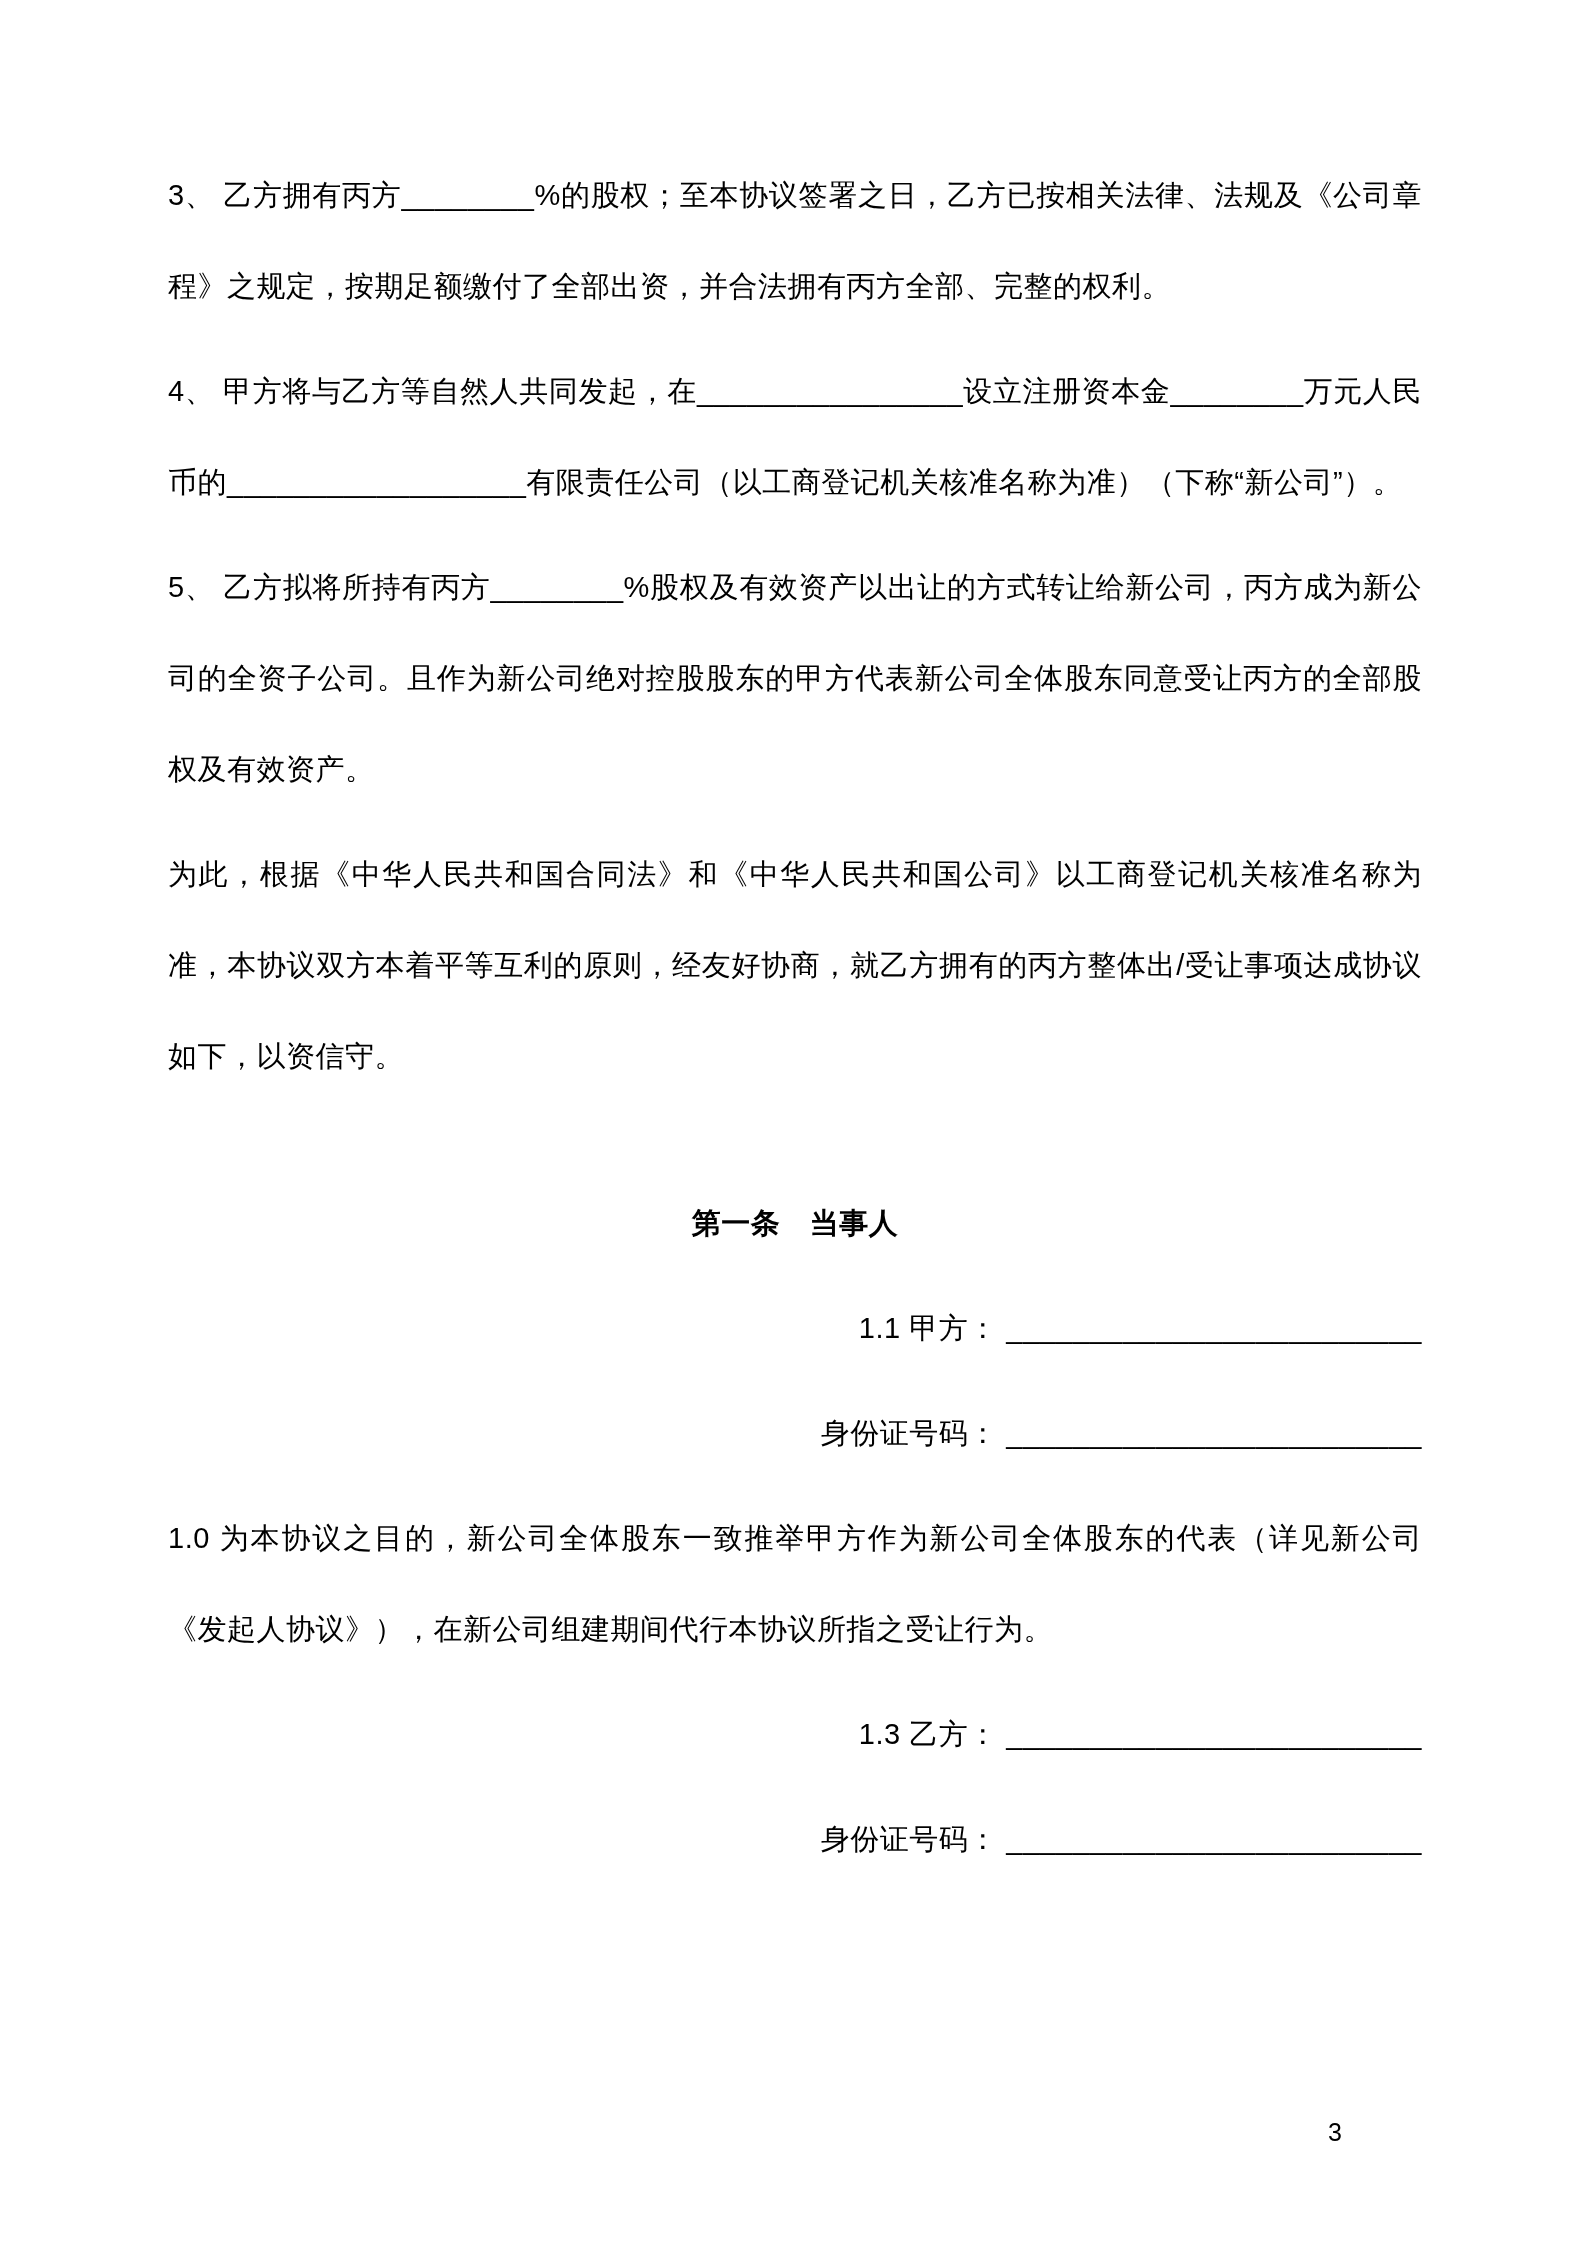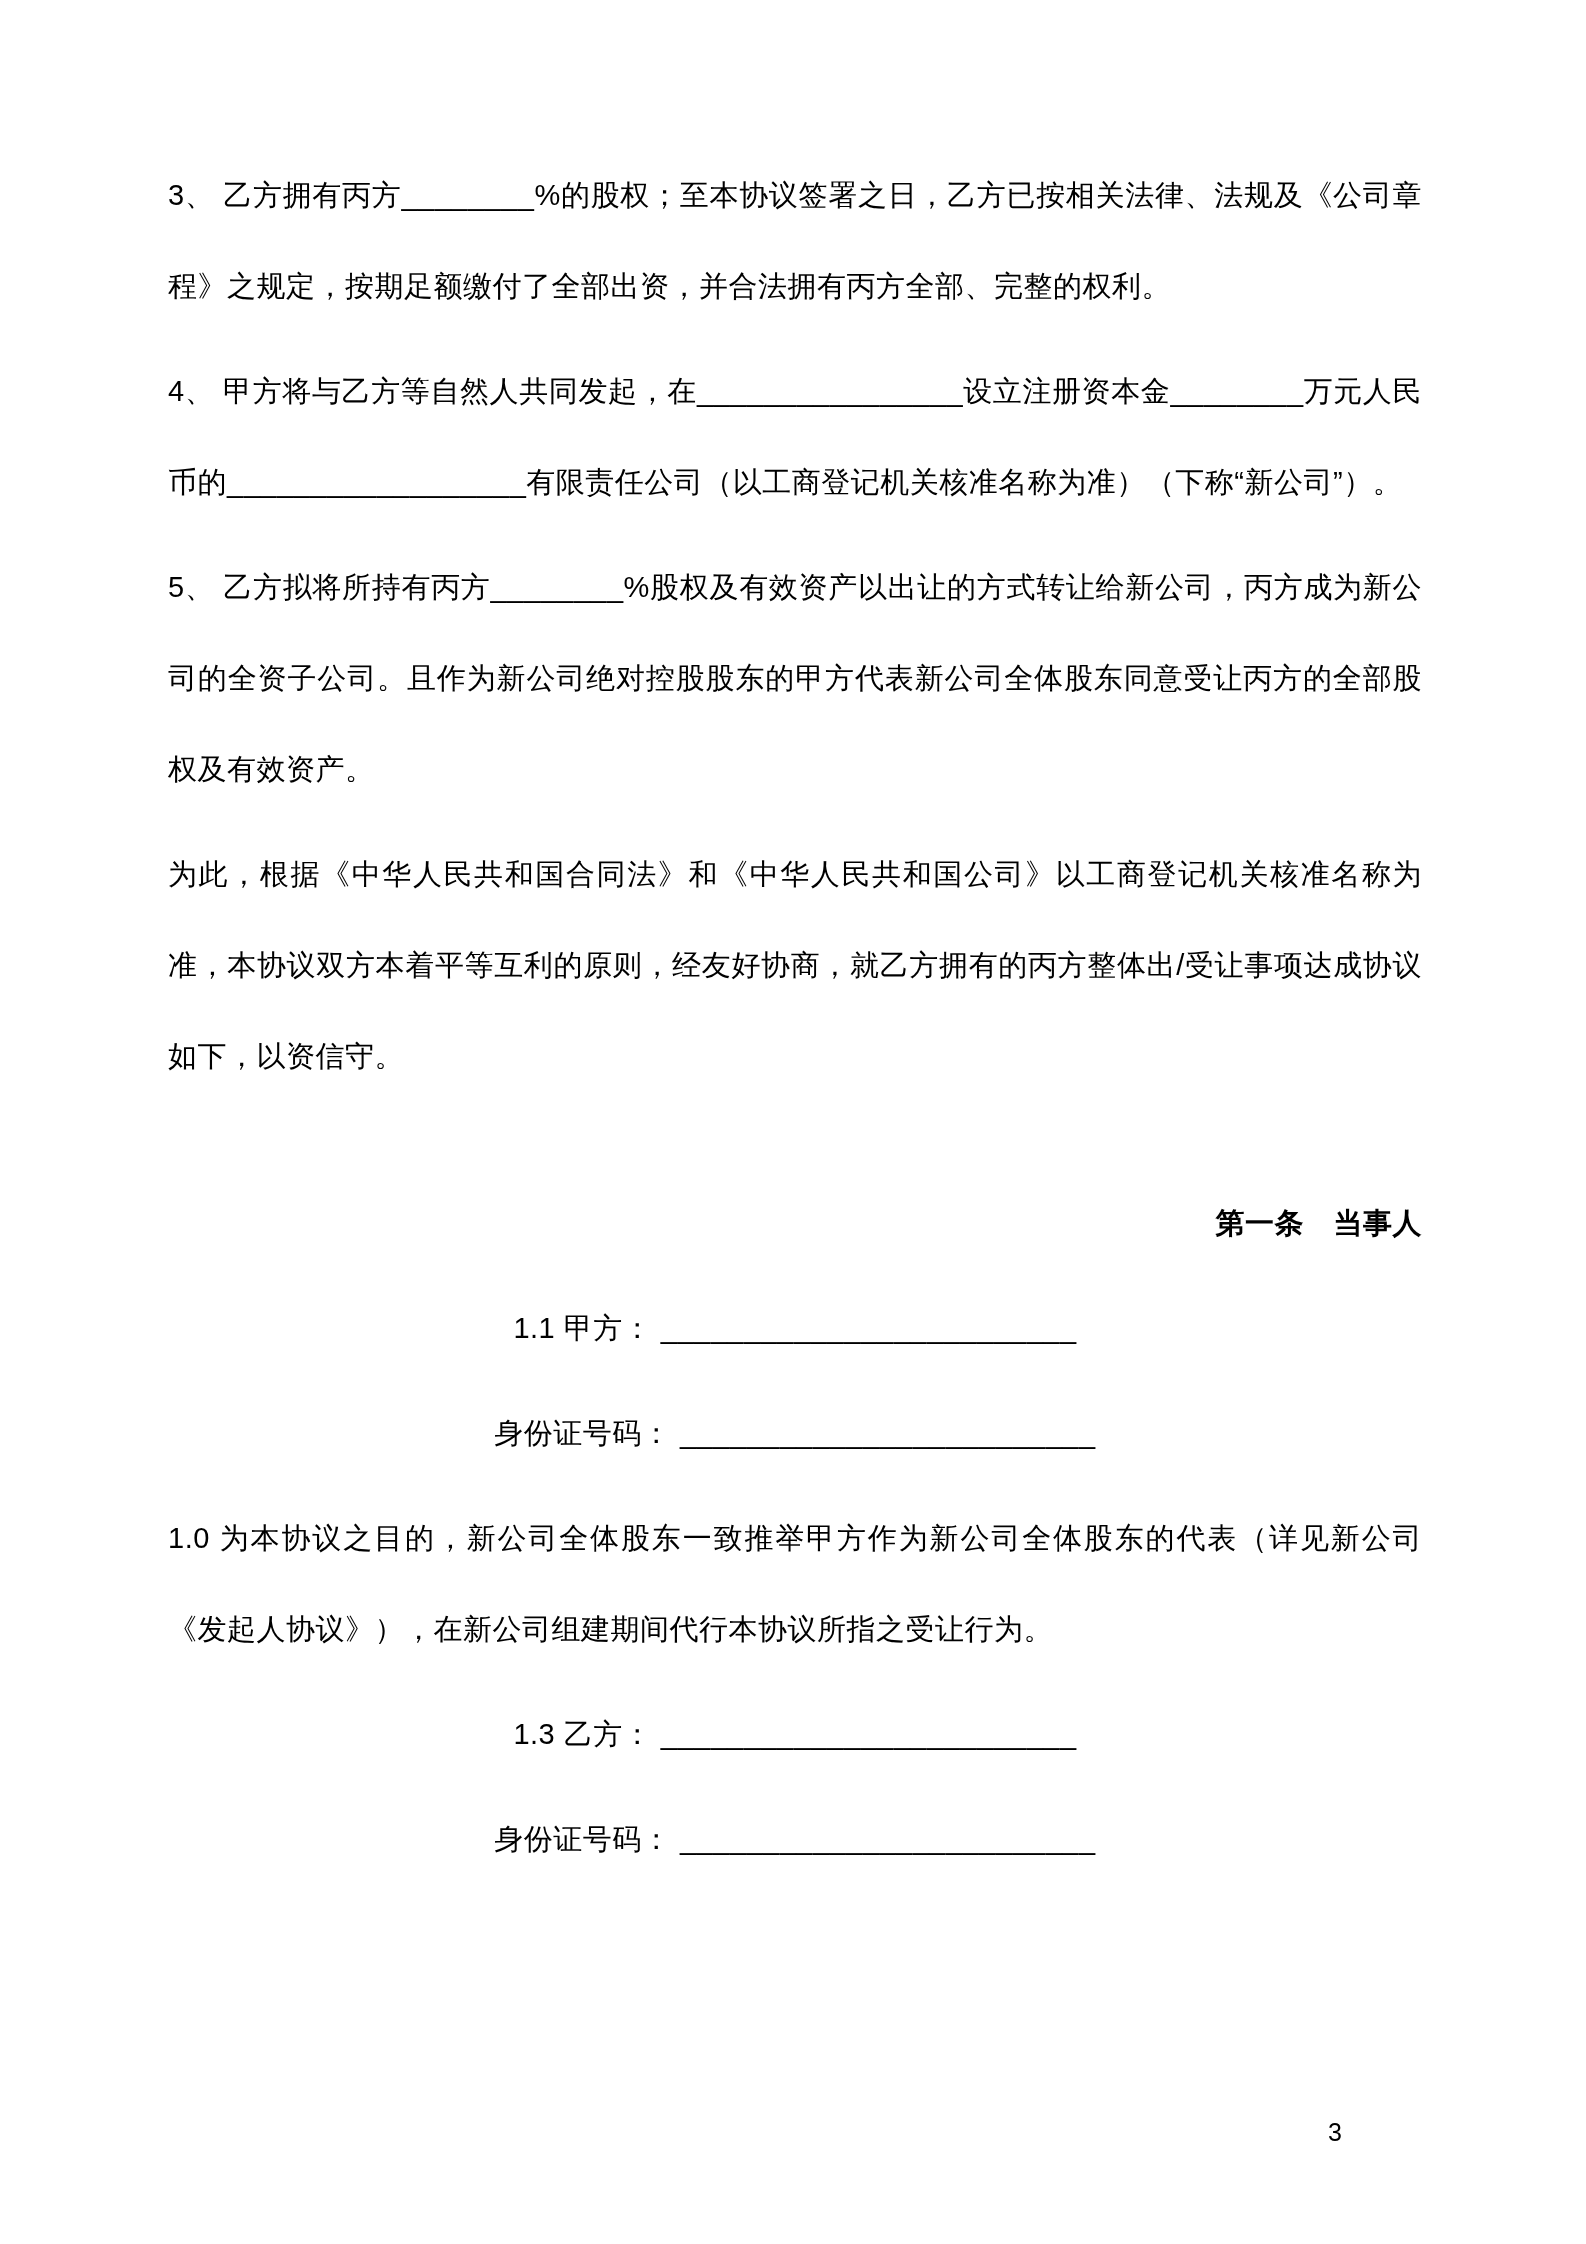--- a/index.html
+++ b/index.html
@@ -29,24 +29,24 @@
     font-size: 29px;
     line-height: 91px;
     text-align: justify;
     margin: 0 0 14px 0;
     letter-spacing: 0.5px;
     word-break: break-all;
   }
   .para.heading {
     font-weight: bold;
     margin-top: 76px;
-    text-align: right;
+    text-align: center;
   }
   .para.blank-line {
-    text-align: center;
+    text-align: right;
   }
   .page-number {
     position: absolute;
     left: 1328px;
     top: 2118px;
     font-size: 25px;
     color: #000000;
   }
 </style>
 </head>

